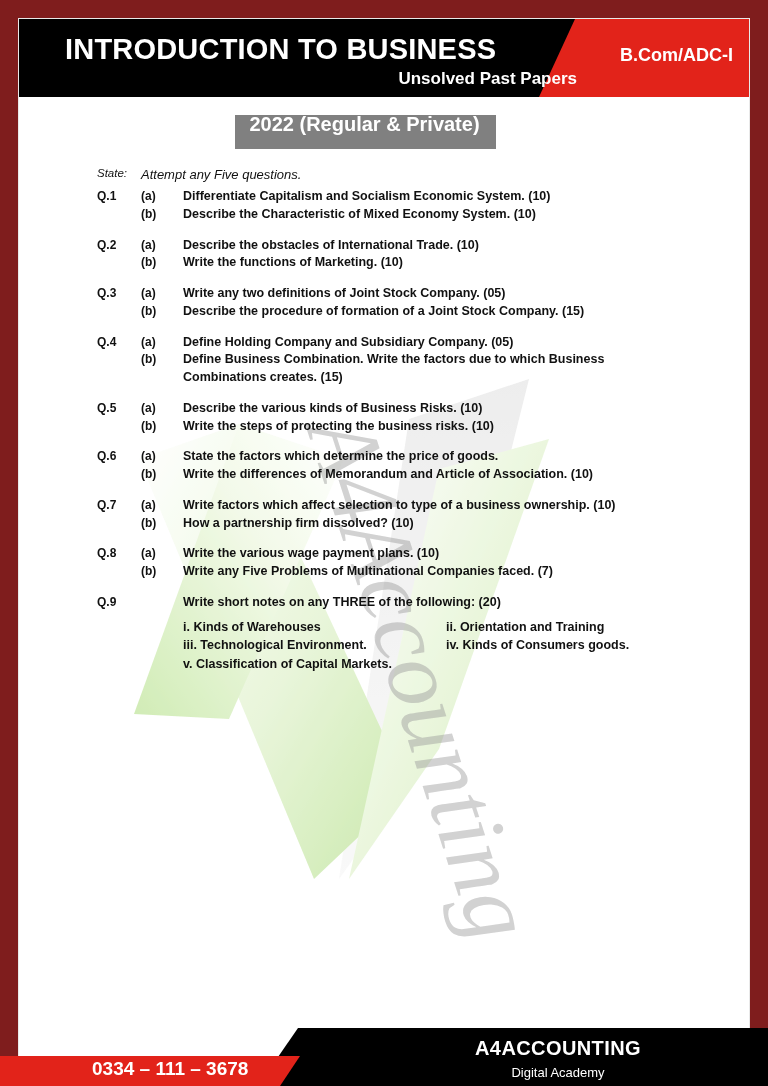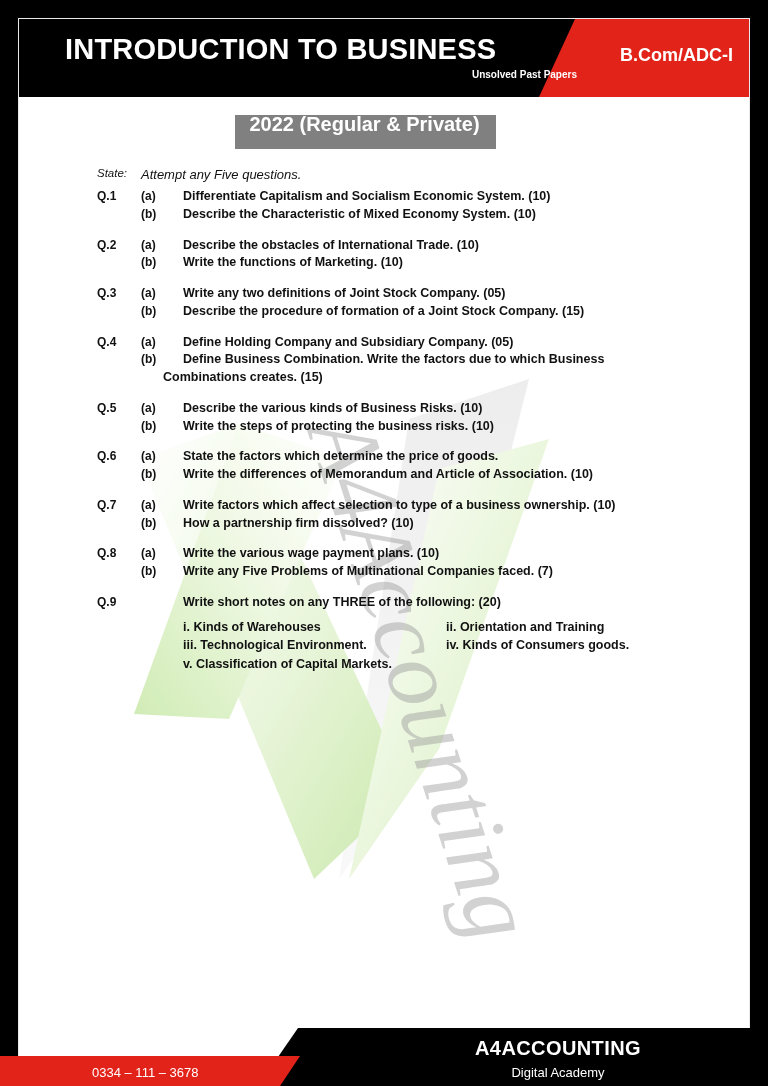--- a/index.html
+++ b/index.html
@@ -10,21 +10,21 @@
     background: #ffffff;
     font-family: "Liberation Sans", sans-serif;
     position: relative;
     overflow: hidden;
   }
 
   
   .page {
     position: absolute;
     inset: 0;
-    background: #000000;
+    background: #7f1d1d;
     overflow: hidden;
   }
   .page-inner {
     position: absolute;
     left: 18px; top: 18px; right: 18px; bottom: 18px;
     background: #ffffff;
     border: 1px solid #e9e9e9;
     overflow: hidden;
   }
 
@@ -51,21 +51,21 @@
     font-weight: bold;
     letter-spacing: 0.2px;
     white-space: nowrap;
   }
   .header-sub {
     position: absolute;
     left: 46px; top: 50px;
     width: 512px;
     text-align: right;
     color: #ffffff;
-    font-size: 10px;
+    font-size: 17px;
     font-weight: bold;
   }
   .header-right {
     position: absolute;
     right: 16px; top: 26px;
     color: #ffffff;
     font-size: 18px;
     font-weight: bold;
     white-space: nowrap;
   }
@@ -151,21 +151,21 @@
     flex: 0 0 42px;
     font-weight: bold;
     font-size: 12px;
   }
   .q-text {
     flex: 1 1 auto;
     font-weight: bold;
     font-size: 12.5px;
   }
   .q-cont {
-    margin-left: 66px;
+    margin-left: 86px;
     font-weight: bold;
     font-size: 12.5px;
     line-height: 1.42;
   }
   .notes-grid {
     display: flex;
     flex-wrap: wrap;
     margin-left: 86px;
     font-weight: bold;
     font-size: 12.5px;
@@ -192,22 +192,22 @@
     position: absolute;
     left: 0; bottom: 0;
     width: 300px; height: 30px;
     background: #e2231a;
     clip-path: polygon(0 0, 100% 0, calc(100% - 20px) 100%, 0 100%);
   }
   .footer-phone {
     position: absolute;
     left: 92px; bottom: 6px;
     color: #ffffff;
-    font-size: 13px;
-    font-weight: normal;
+    font-size: 19px;
+    font-weight: bold;
     white-space: nowrap;
   }
   .footer-brand {
     position: absolute;
     right: 0; bottom: 26px;
     width: 420px;
     text-align: center;
     color: #ffffff;
     font-size: 20px;
     font-weight: bold;

